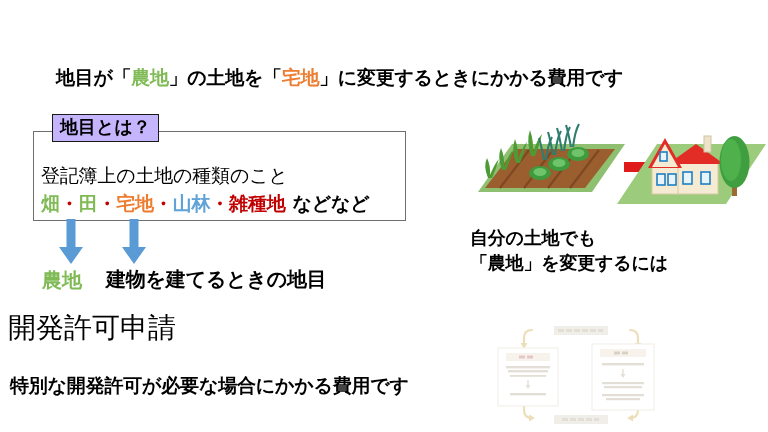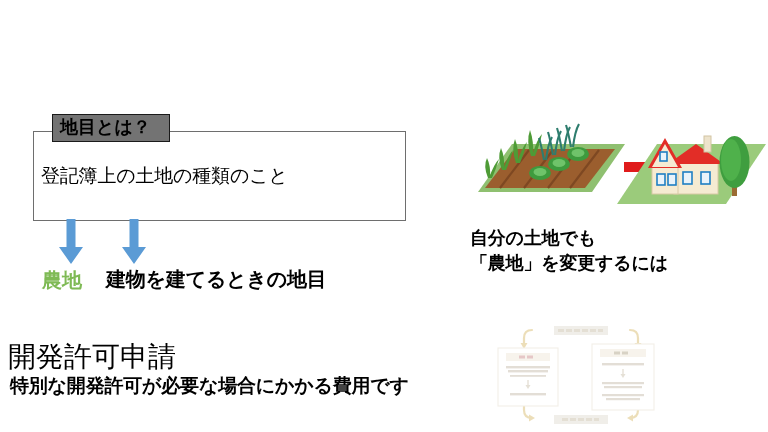--- a/index.html
+++ b/index.html
@@ -59,23 +59,23 @@
     width: 373px;
     height: 90px;
     border: 1px solid #6E6E6E;
     box-sizing: border-box;
     background: transparent;
   }
   .def-badge {
     position: absolute;
     left: 52px;
     top: 114px;
-    background: #737373;
+    background: #c4b5fd;
     border: 1px solid #1a1a1a;
-    padding: 1px 18px 3px 7px;
+    padding: 1px 7px 3px 7px;
     font-size: 18px;
     line-height: 22px;
     font-weight: bold;
     letter-spacing: 0px;
     white-space: nowrap;
     z-index: 3;
   }
   .def-line1 {
     position: absolute;
     left: 41px;
@@ -133,21 +133,20 @@
 
   
   .section-title {
     position: absolute;
     left: 8px;
     top: 311px;
     font-size: 28px;
     line-height: 33px;
     font-weight: 400;
     white-space: nowrap;
-    margin-top: 29px;
   }
   .section-desc {
     position: absolute;
     left: 10px;
     top: 374px;
     font-size: 19px;
     line-height: 24px;
     font-weight: bold;
     letter-spacing: -0.2px;
     white-space: nowrap;
@@ -186,27 +185,33 @@
     opacity: 0.42;
   }
   .cycle-diagram svg { display: block; }
 </style>
 </head>
 <body>
 
 <div class="slide">
 
 
+  <div class="subtitle">
+    <span>地目が「</span><span class="c-green">農地</span><span>」の土地を「</span><span class="c-orange">宅地</span><span>」に変更するときにかかる費用です</span>
+  </div>
 
   <div class="def-box"></div>
 
   <div class="def-badge">地目とは？</div>
 
   <div class="def-line1">登記簿上の土地の種類のこと</div>
 
+  <div class="def-line2">
+    <span class="c-green">畑</span><span class="sep">・</span><span class="c-green">田</span><span class="sep">・</span><span class="c-orange">宅地</span><span class="sep">・</span><span class="c-blue">山林</span><span class="sep">・</span><span class="c-red">雑種地</span><span class="etc">などなど</span>
+  </div>
 
   <div class="arrow-down arrow-a">
     <svg width="26" height="46" viewBox="0 0 26 46" xmlns="http://www.w3.org/2000/svg">
       <polygon points="8.5,0 17.5,0 17.5,28 25,28 13,45 1,28 8.5,28" fill="#5B9BD5"></polygon>
     </svg>
   </div>
   <div class="arrow-down arrow-b">
     <svg width="26" height="46" viewBox="0 0 26 46" xmlns="http://www.w3.org/2000/svg">
       <polygon points="8.5,0 17.5,0 17.5,28 25,28 13,45 1,28 8.5,28" fill="#5B9BD5"></polygon>
     </svg>

